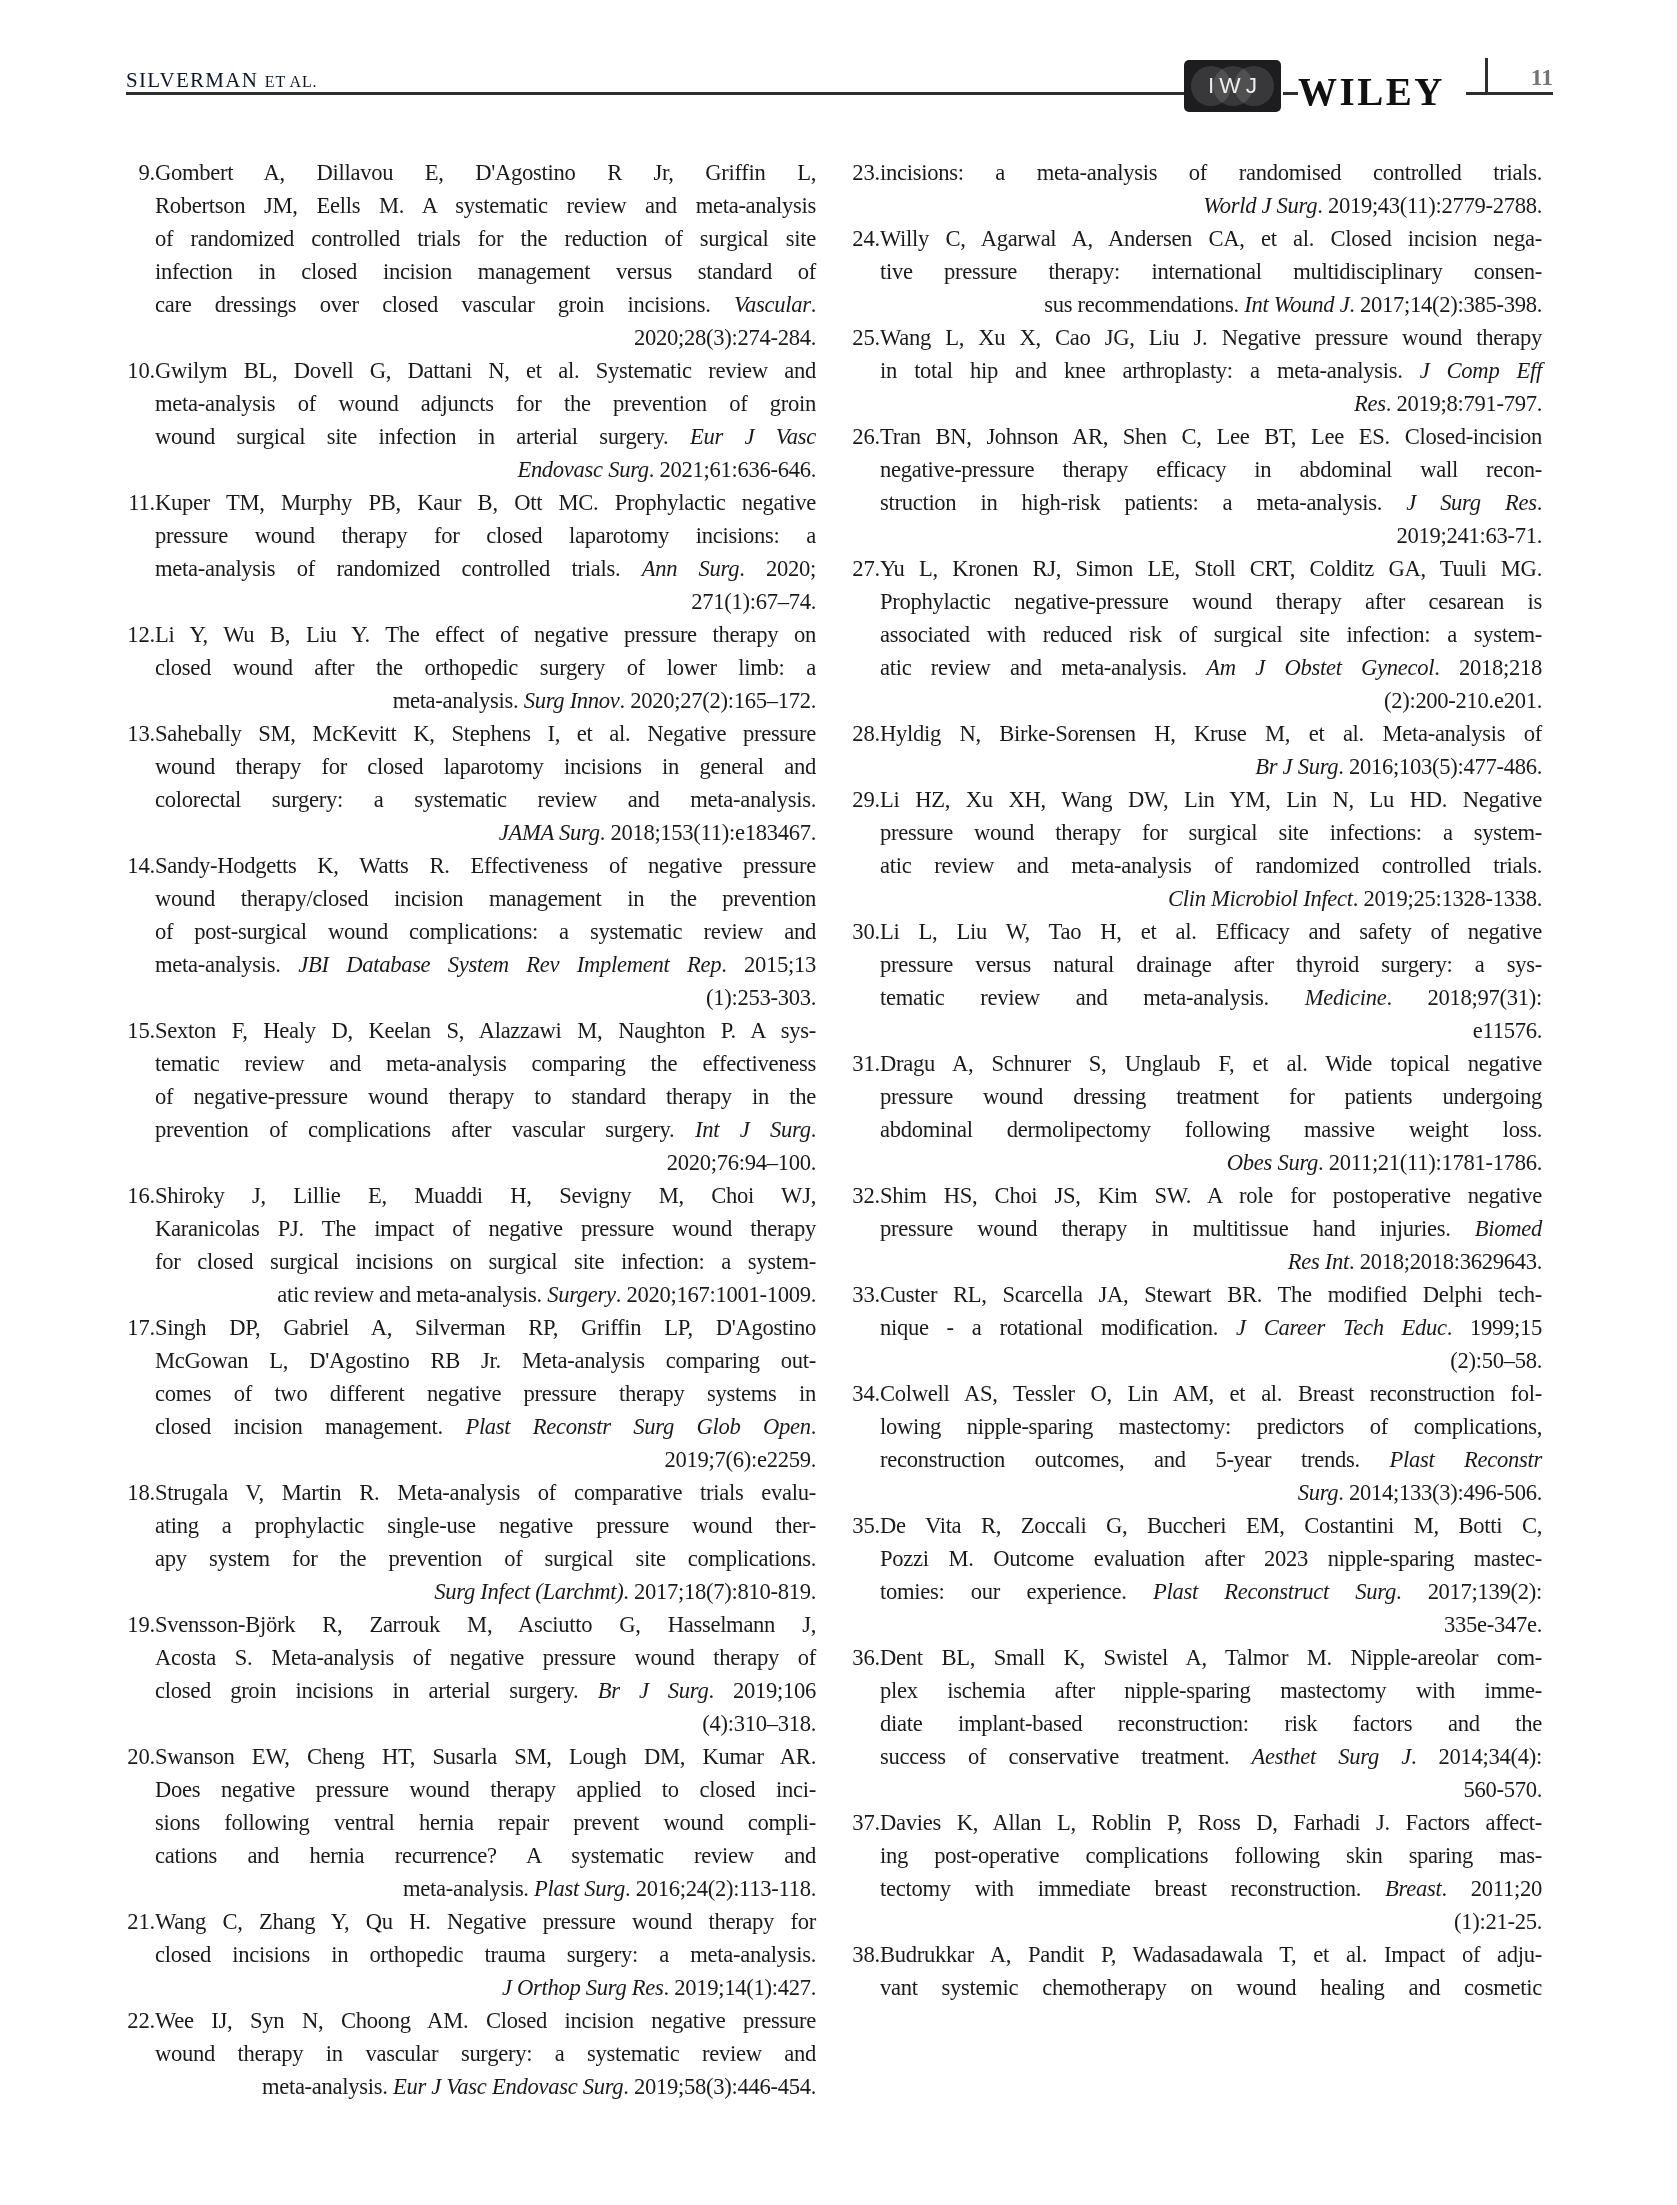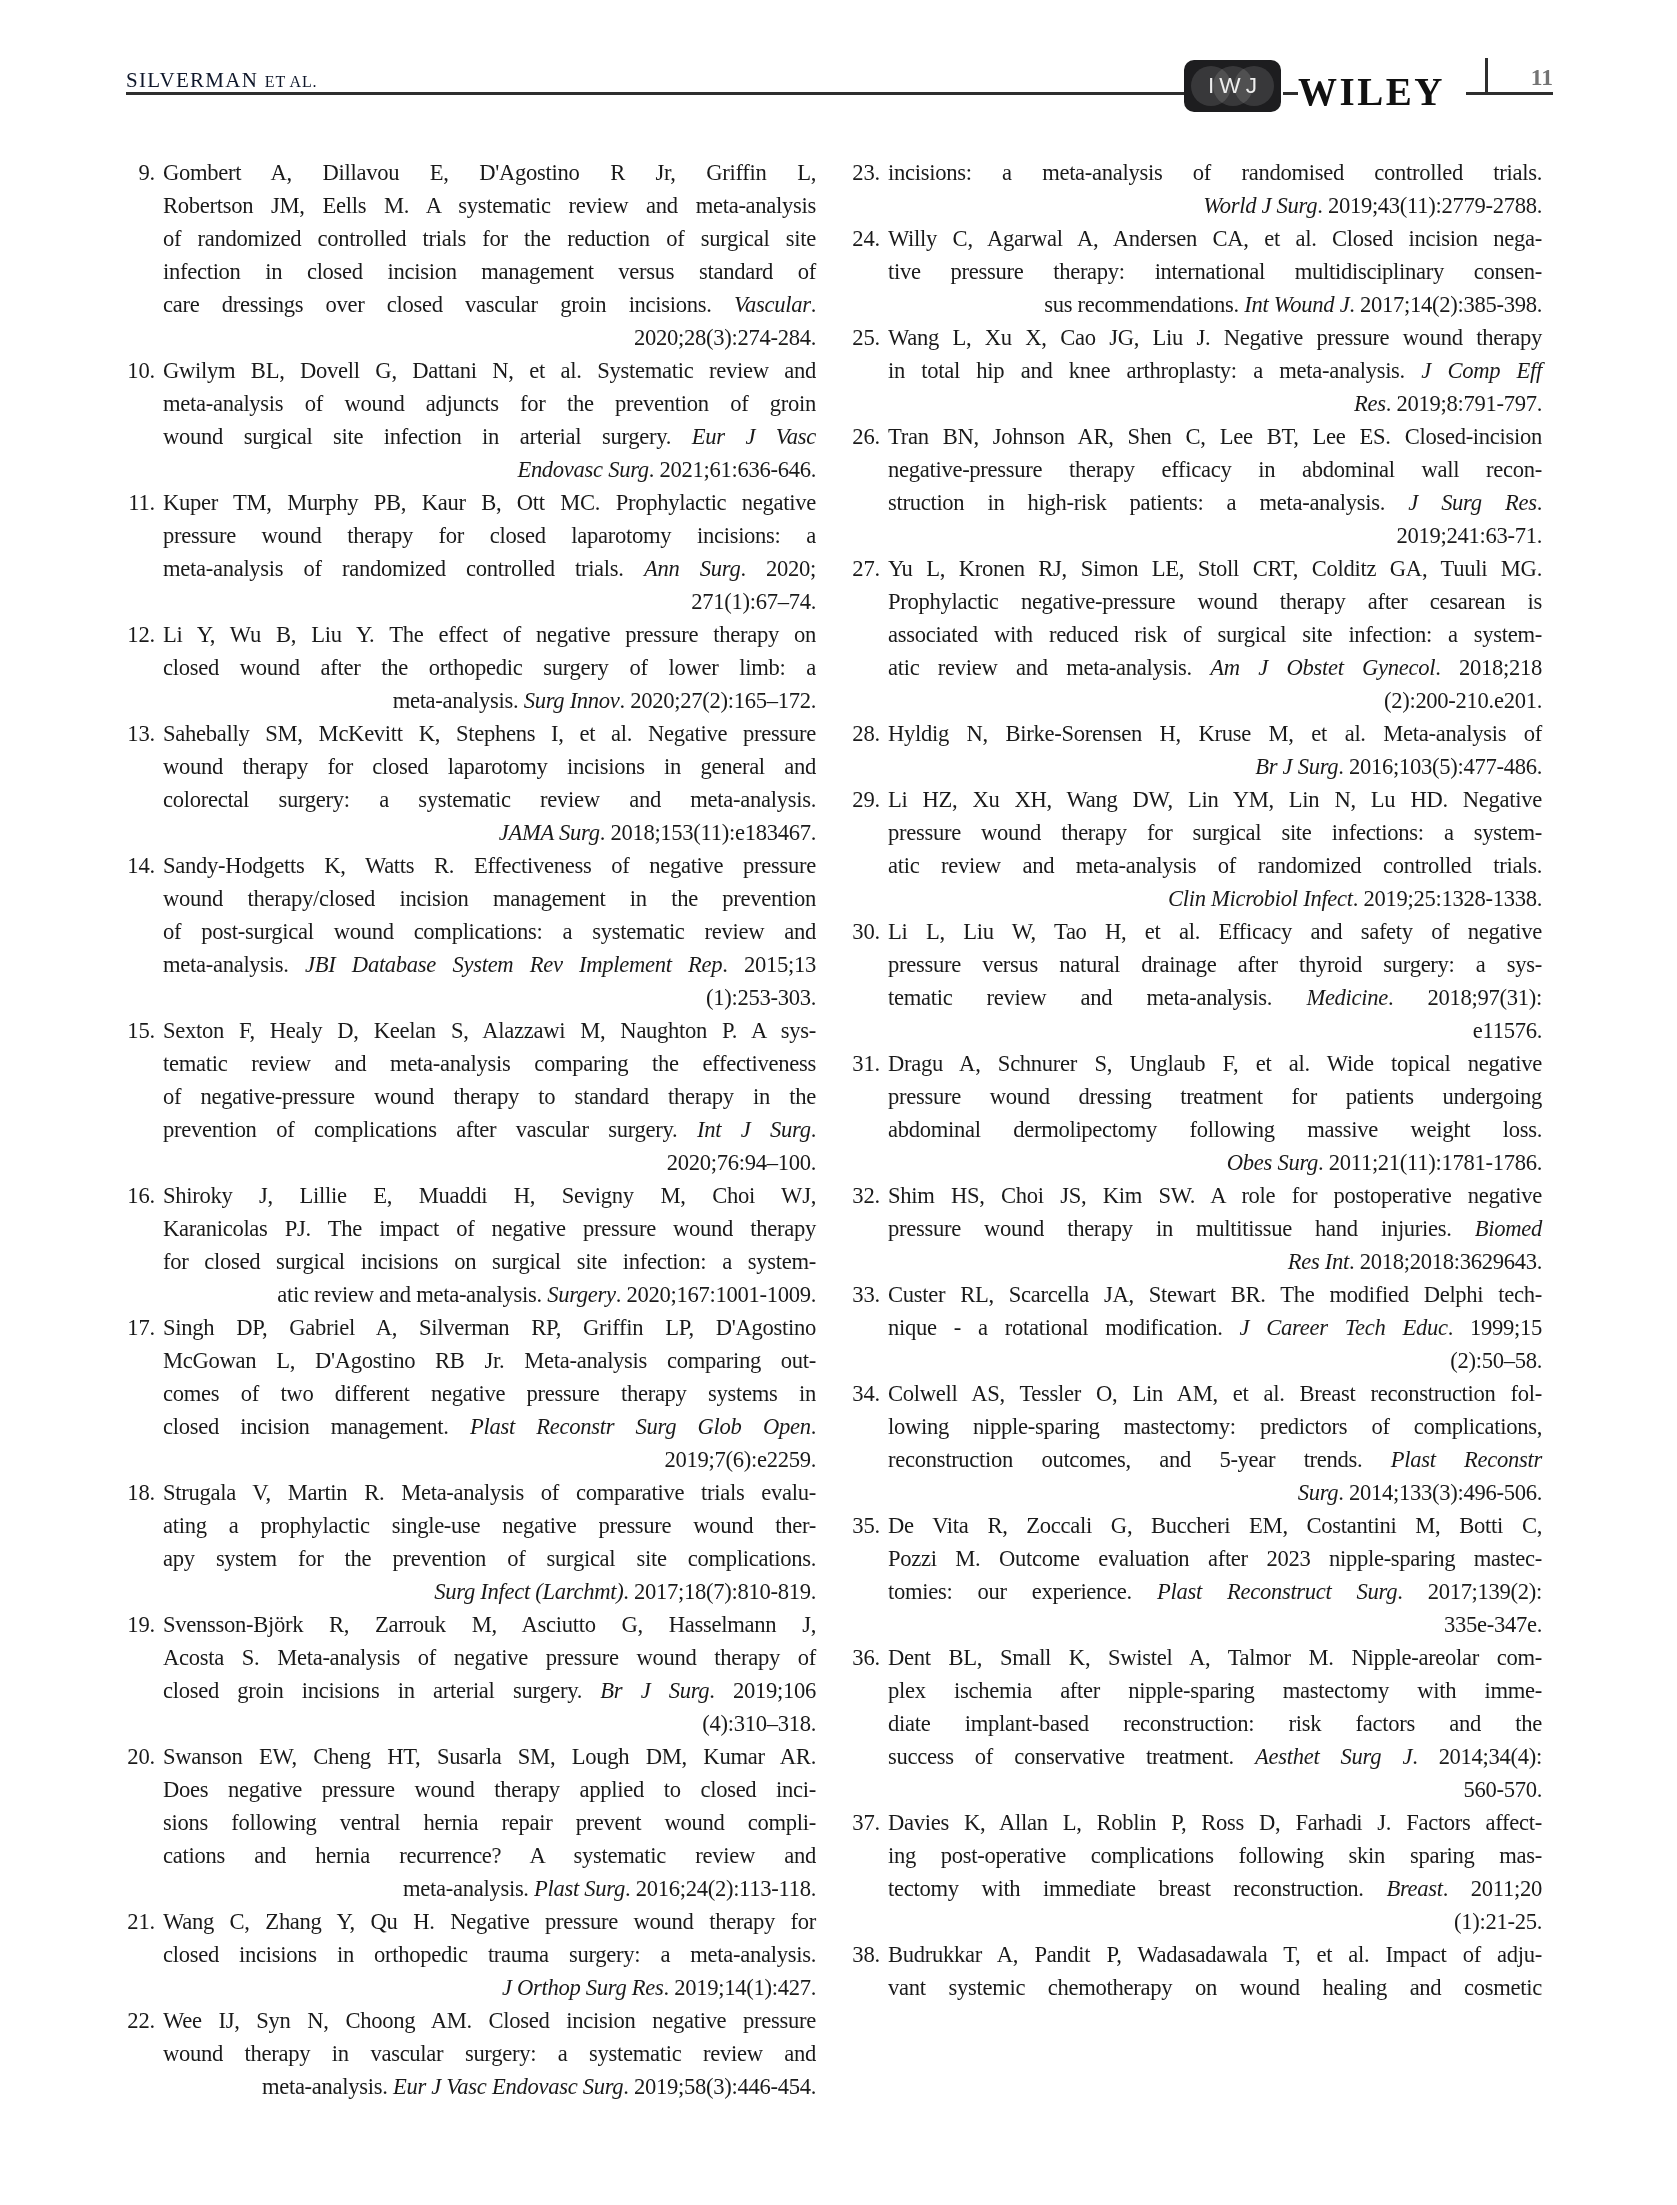--- a/index.html
+++ b/index.html
@@ -21,21 +21,21 @@
   .running-head .suffix { font-size: 16px; letter-spacing: 0.8px; }
 
   .rule { position: absolute; top: 92px; height: 2.5px; background: #2e2e2e; }
   .rule-left   { left: 126px;  width: 1058px; }
   .rule-mid    { left: 1283px; width: 15px; }
   .rule-right  { left: 1466px; width: 87px; }
 
   .iwj-box {
     position: absolute; left: 1184px; top: 60px;
     width: 97px; height: 52px;
-    background: #1d1d1f; border-radius: 10px;
+    background: #1d1d1f; border-radius: 5px;
     overflow: hidden; z-index: 2;
   }
   .iwj-circle {
     position: absolute; top: 5.9px; width: 40px; height: 40px;
     border-radius: 50%; background: rgba(255,255,255,0.12);
   }
   .iwj-c1 { left: 6.7px; } .iwj-c2 { left: 28.5px; } .iwj-c3 { left: 50px; }
   .iwj-label {
     position: absolute; left: 0; top: 0; right: 0; bottom: 0;
     display: flex; align-items: center; justify-content: center;
@@ -57,21 +57,21 @@
   
   .ref-column { position: absolute; top: 156px; }
   #col-left  { left: 126px;  width: 690px; }
   #col-right { left: 851px; width: 691px; }
 
   .ref { display: flex; }
   .ref-num {
     flex: none; width: 29px; text-align: right;
     font-size: 22.6px; line-height: 33px; letter-spacing: -0.2px;
   }
-  .ref-body { flex: 1; margin-left: 8px; font-size: 22.6px; line-height: 33px; }
+  .ref-body { flex: 1; margin-left: 0; font-size: 22.6px; line-height: 33px; }
   .ref-line {
     text-align: justify; text-align-last: justify;
     letter-spacing: -0.3px;
   }
   .ref-line.is-last { text-align: right; text-align-last: auto; }
 </style>
 </head>
 <body>
 
 <div class="running-head">

